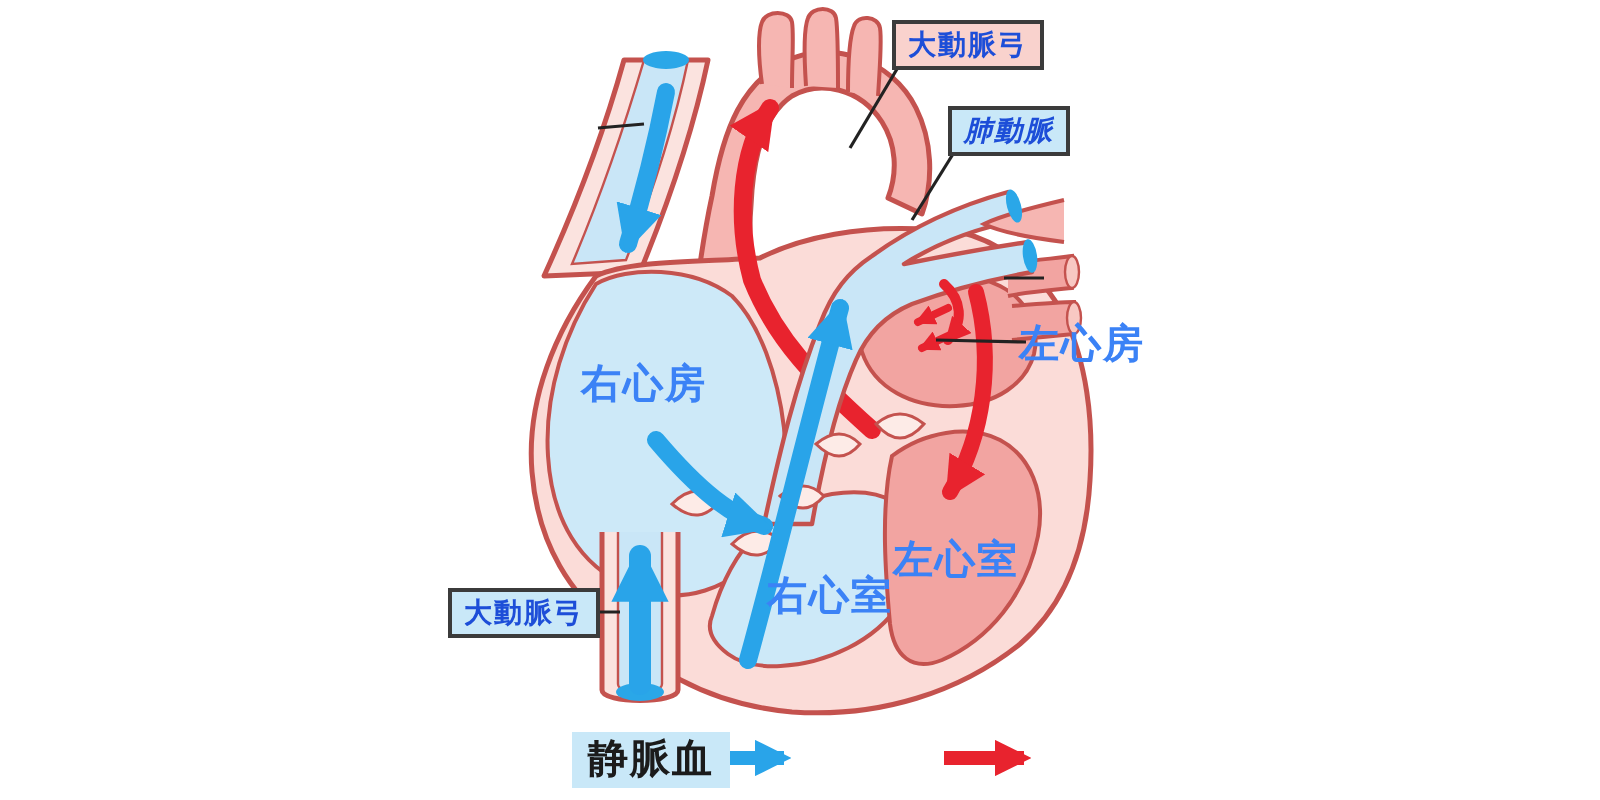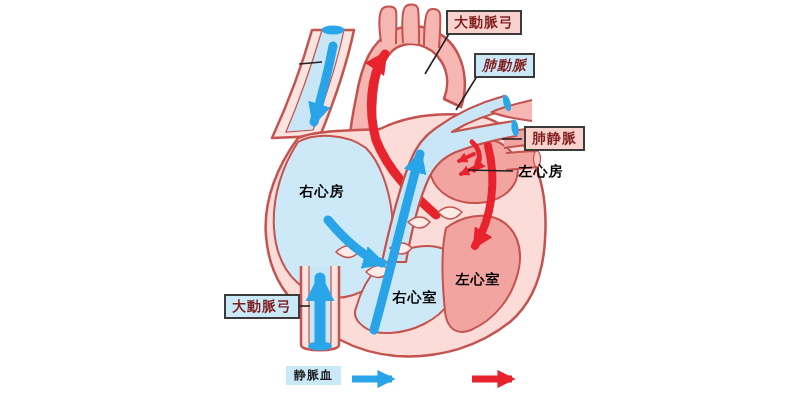--- a/index.html
+++ b/index.html
@@ -2,32 +2,32 @@
 <html><head>
 <meta charset="utf-8">
 <style>
   html,body{margin:0;padding:0;background:#ffffff;}
   #stage{
     position:relative;width:800px;height:400px;background:#ffffff;overflow:hidden;
     font-family:"Liberation Sans","DejaVu Sans",sans-serif;
   }
   #stage svg{position:absolute;left:0;top:0;}
   .lbl{
-    position:absolute;font-size:14px;font-weight:bold;color:#7f1d1d;
+    position:absolute;font-size:14px;font-weight:bold;color:#1d4ed8;
     padding:3px 6px;line-height:1.1;white-space:nowrap;border:2px solid #3b3b3b;
     letter-spacing:1px;
   }
   .lbl.blue{background:#c9e8f8;}
   .lbl.pink{background:#f9d2cd;}
   .plain{
-    position:absolute;font-size:14px;font-weight:bold;color:#000000;
+    position:absolute;font-size:20px;font-weight:bold;color:#3b82f6;
     white-space:nowrap;transform:translate(-50%,-50%);letter-spacing:1px;
   }
   .legend-box{
-    position:absolute;font-size:12px;font-weight:bold;color:#1b1b1b;
+    position:absolute;font-size:20px;font-weight:bold;color:#1b1b1b;
     padding:3px 8px;line-height:1.1;white-space:nowrap;letter-spacing:1px;
   }
   .legend-box.blue{background:#c9e8f8;}
   .legend-box.pink{background:#f9d2cd;}
 </style>
 </head>
 <body>
 
 <div id="stage">
 
@@ -128,21 +128,20 @@
       <line x1="513" y1="171" x2="468" y2="170"></line>
       <line x1="292" y1="306" x2="310" y2="306"></line>
     </g>
 
     <path d="M352,379 L392,379" fill="none" stroke="#29a4e9" stroke-width="7" marker-end="url(#headB)"></path>
     <path d="M472,379 L512,379" fill="none" stroke="#e8232e" stroke-width="7" marker-end="url(#headR)"></path>
   </svg>
 
   <div class="lbl pink" style="left:446px;top:10px;">大動脈弓</div>
   <div class="lbl blue" style="left:474px;top:53px;font-style:italic;">肺動脈</div>
-  <div class="lbl pink" style="left:524px;top:126px;">肺静脈</div>
   <div class="lbl blue" style="left:224px;top:294px;">大動脈弓</div>
 
   <div class="plain" style="left:541px;top:172px;">左心房</div>
   <div class="plain" style="left:322px;top:192px;">右心房</div>
   <div class="plain" style="left:415px;top:298px;">右心室</div>
   <div class="plain" style="left:478px;top:280px;">左心室</div>
 
   <div class="legend-box blue" style="left:286px;top:366px;">静脈血</div>
 
 </div>

